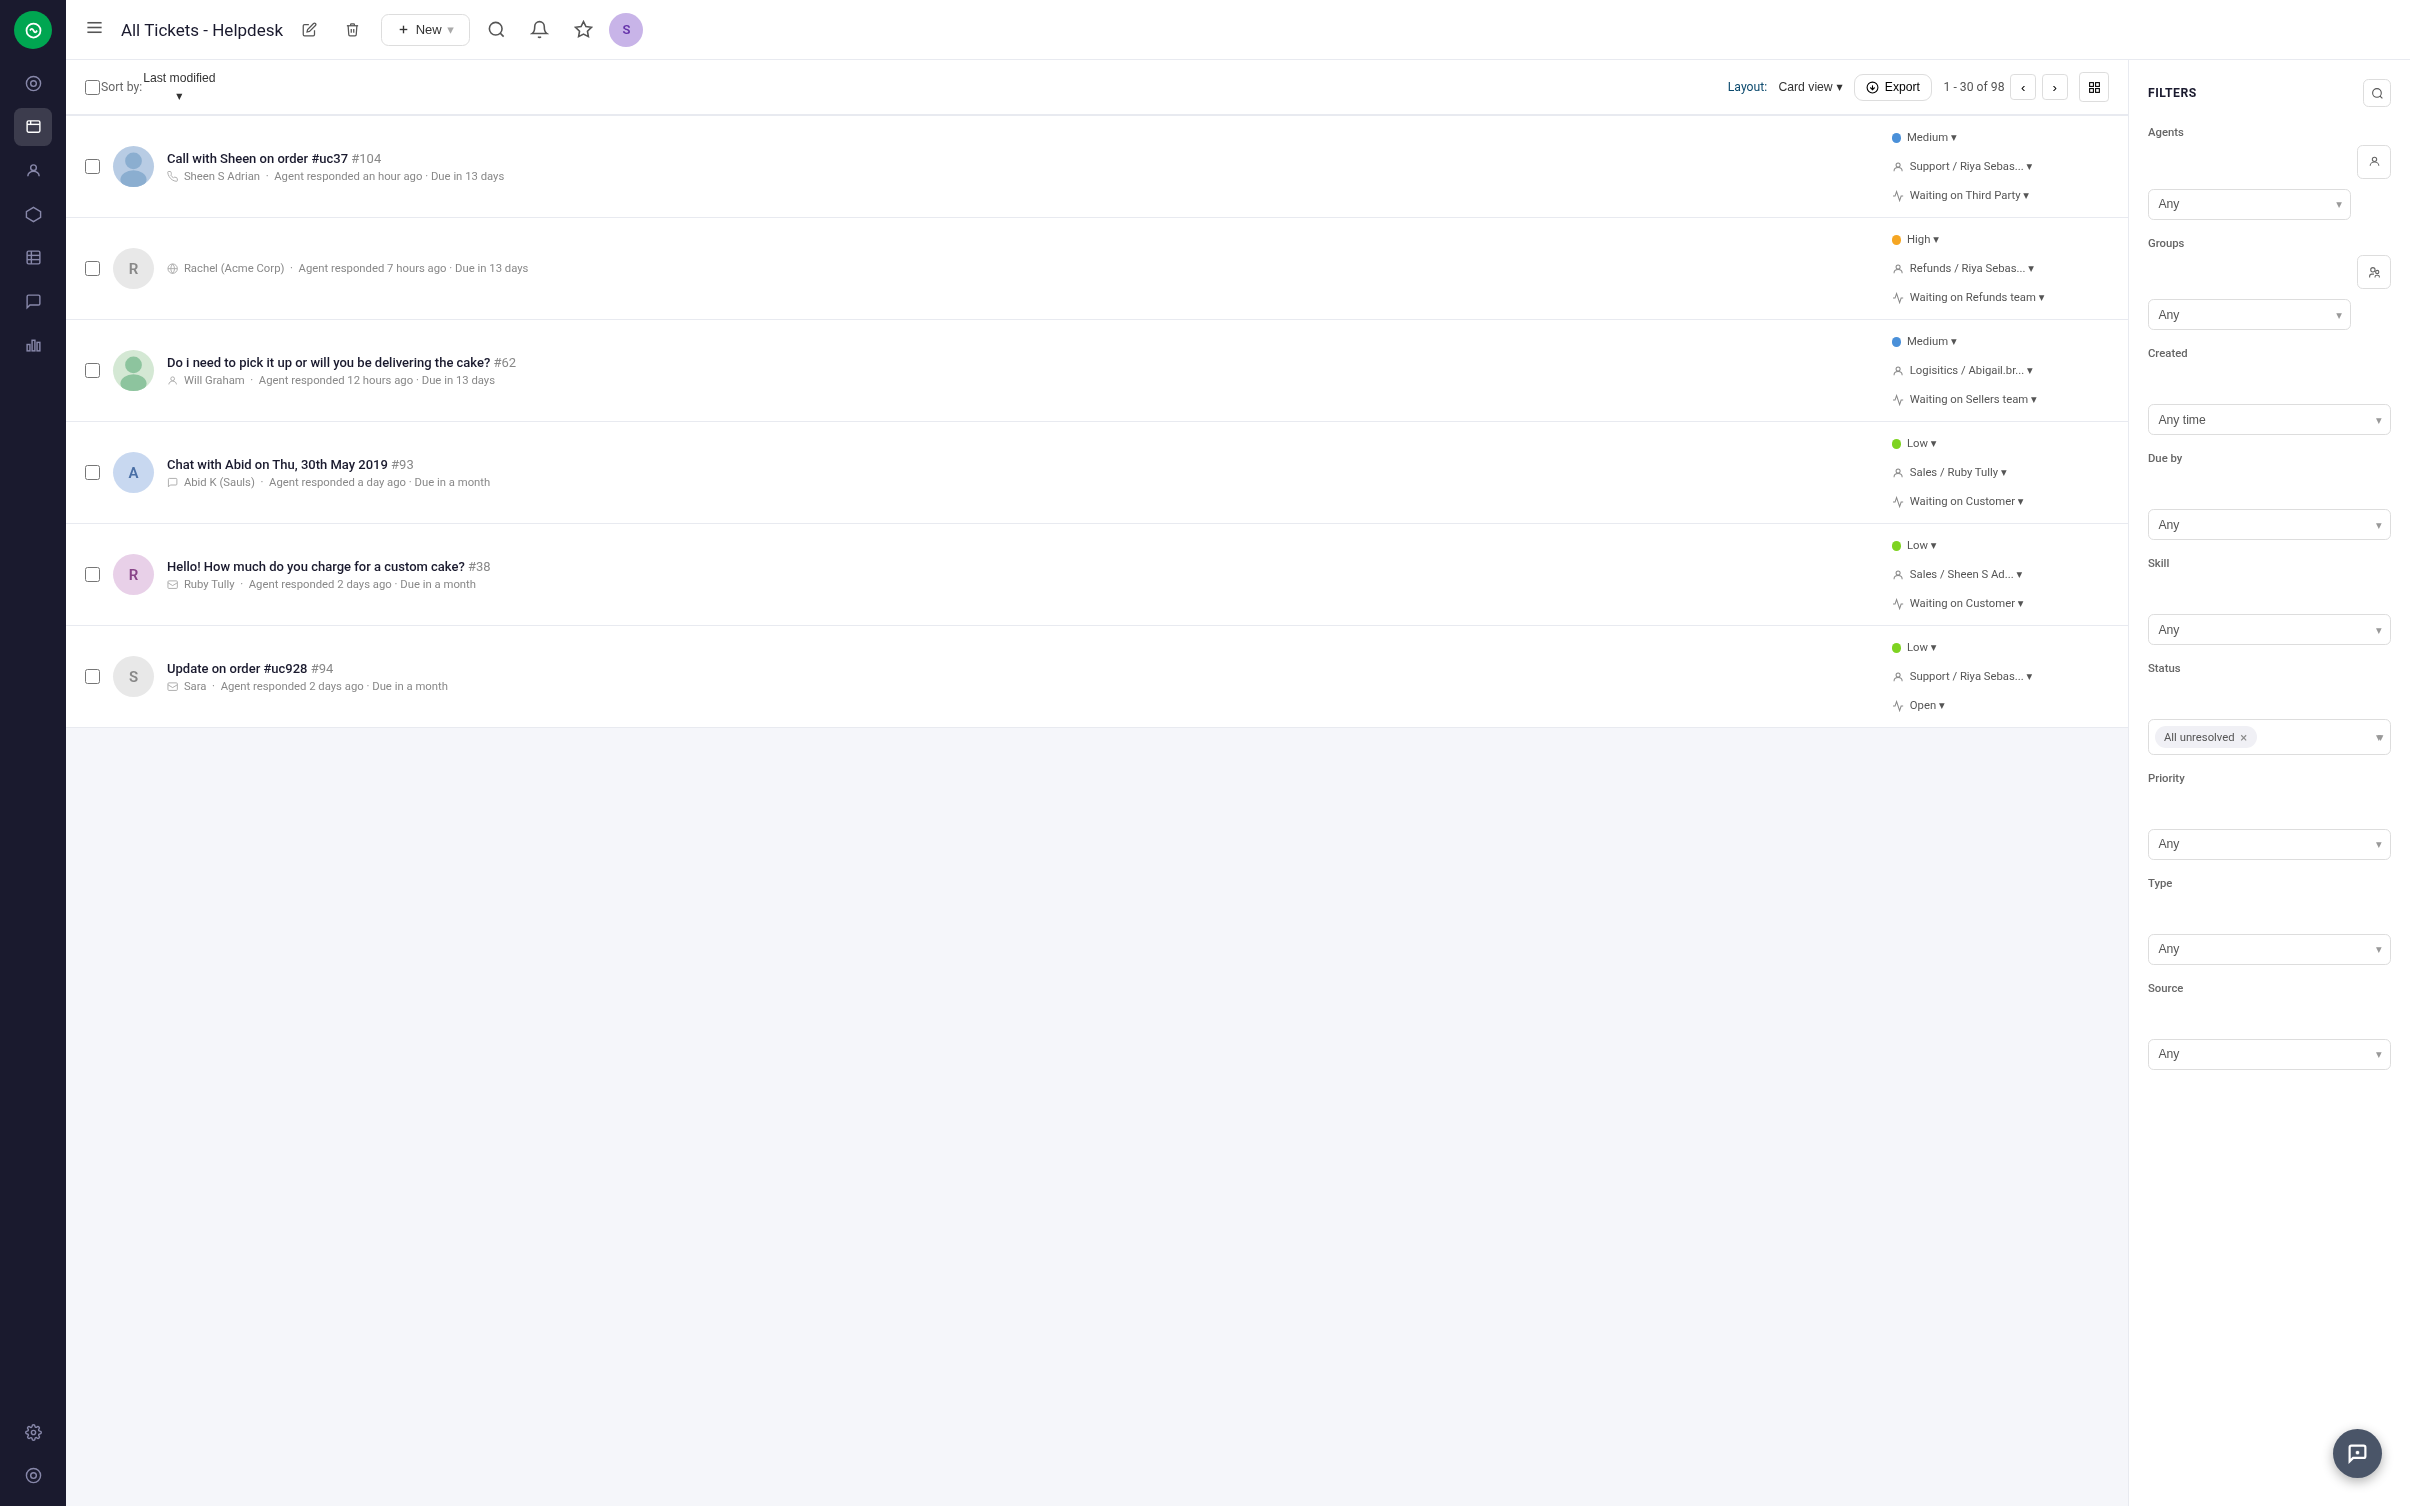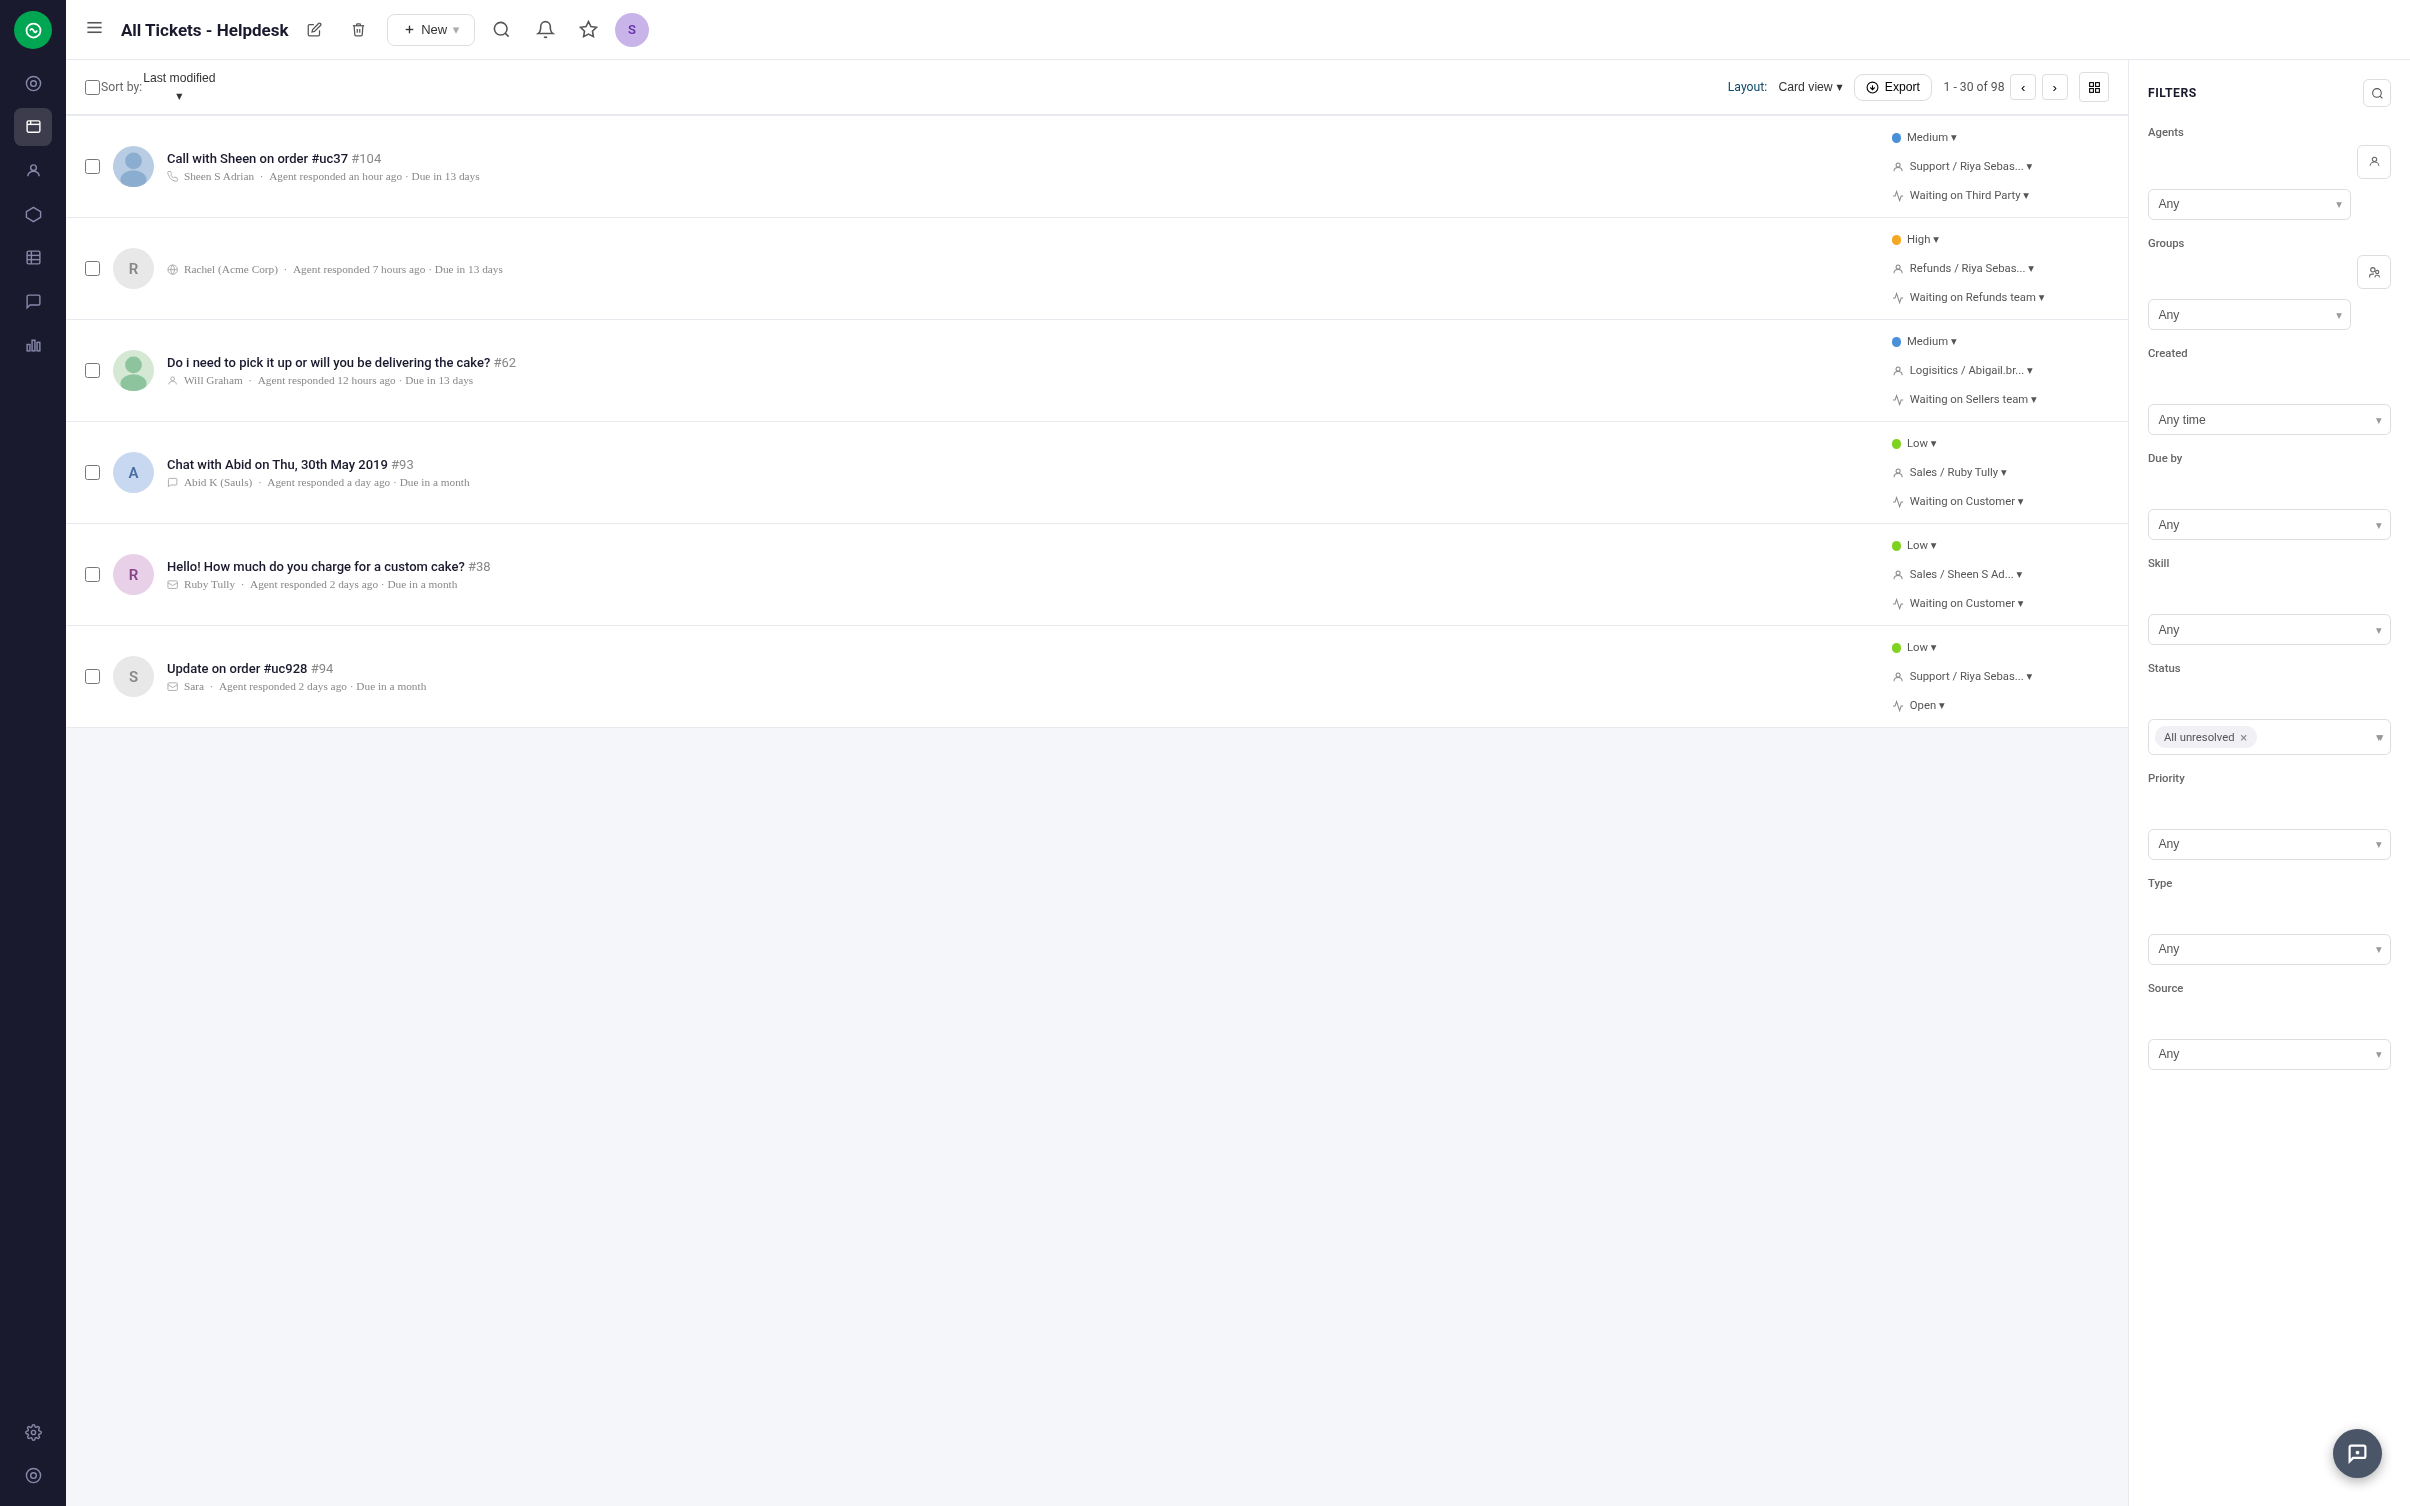--- a/index.html
+++ b/index.html
@@ -11,21 +11,21 @@
     .sidebar-logo svg { width: 21px; height: 21px; }
     .sidebar-icon { width: 38px; height: 38px; display: flex; align-items: center; justify-content: center; border-radius: 7.5px; cursor: pointer; color: #8888aa; transition: background 0.2s; }
     .sidebar-icon.active { background: rgba(255,255,255,0.15); color: #fff; }
 
     
     .main-area { flex: 1; display: flex; flex-direction: column; overflow: hidden; }
 
     
     .topbar { background: #fff; border-bottom: 0.9px solid #e8eaf0; padding: 0 19px; height: 60px; display: flex; align-items: center; gap: 11.3px; flex-shrink: 0; }
     .topbar-menu-icon { color: #555; cursor: pointer; font-size: 17px; margin-right: 5.6px; }
-    .topbar-title { font-size: 17px; font-weight: 700; color: #1a1a2e; flex: 1; }
+    .topbar-title { font-size: 17px; font-weight: 400; color: #1a1a2e; flex: 1; }
     .topbar-title-text { display: flex; align-items: center; gap: 9.4px; }
     .topbar-actions { display: flex; align-items: center; gap: 9.4px; }
     .topbar-icon-btn { width: 34px; height: 34px; display: flex; align-items: center; justify-content: center; border-radius: 5.6px; cursor: pointer; color: #555; border: none; background: transparent; }
     .btn-new { background: #fff; border: 0.9px solid #ddd; border-radius: 7.5px; padding: 7.5px 15px; font-size: 13px; font-weight: 500; cursor: pointer; display: flex; align-items: center; gap: 5.6px; color: #333; }
     .user-avatar { width: 34px; height: 34px; background: #c8b4e8; border-radius: 50%; display: flex; align-items: center; justify-content: center; font-weight: 600; color: #6633aa; font-size: 13px; cursor: pointer; }
 
     
     .content-area { flex: 1; display: flex; overflow: hidden; }
 
     
@@ -45,21 +45,21 @@
     .checkbox { width: 15px; height: 15px; border: 1.4px solid #ccc; border-radius: 2.8px; cursor: pointer; }
 
     
     .tickets-container { flex: 1; overflow-y: auto; background: #f5f6fa; padding: 0; }
     .ticket-card { background: #fff; border-bottom: 0.9px solid #e8eaf0; padding: 15px 19px; display: flex; align-items: center; gap: 13px; cursor: pointer; transition: background 0.15s; }
     .ticket-card:first-child { border-top: 0.9px solid #e8eaf0; }
     .ticket-avatar { width: 41px; height: 41px; border-radius: 50%; overflow: hidden; flex-shrink: 0; display: flex; align-items: center; justify-content: center; font-weight: 600; font-size: 15px; }
     .ticket-info { flex: 1; min-width: 0; }
     .ticket-title { font-size: 13px; font-weight: 500; color: #1a1a2e; margin-bottom: 3.8px; }
     .ticket-title .ticket-id { color: #888; font-weight: 400; }
-    .ticket-meta { font-size: 11.3px; color: #888; display: flex; align-items: flex-end; gap: 5.6px; font-family: Liberation Serif, serif; }
+    .ticket-meta { font-size: 11.3px; color: #888; display: flex; align-items: center; gap: 5.6px; }
     .ticket-tags { display: flex; flex-direction: column; gap: 16px; align-items: flex-start; min-width: 217px; }
     .tag-row { display: flex; align-items: center; gap: 5.6px; font-size: 11.3px; color: #555; }
     .priority-dot { width: 9.4px; height: 9.4px; border-radius: 50%; flex-shrink: 0; }
     .priority-medium { background: #4a90d9; }
     .priority-high { background: #f5a623; }
     .priority-low { background: #7ed321; }
     .tag-dropdown { color: #555; font-size: 11.3px; display: flex; align-items: center; gap: 2.8px; cursor: pointer; }
 
     
     .filters-panel { width: 282px; background: #fff; border-left: 0.9px solid #e8eaf0; padding: 19px; overflow-y: auto; flex-shrink: 0; }

